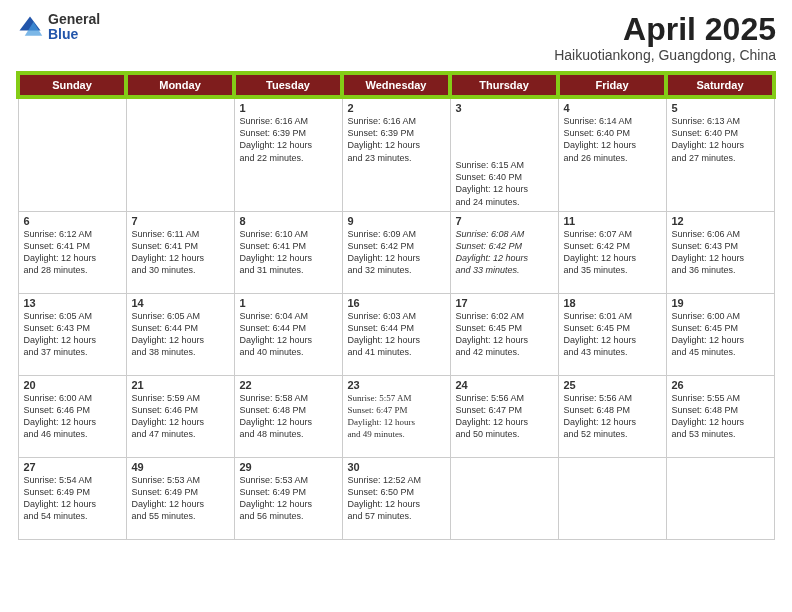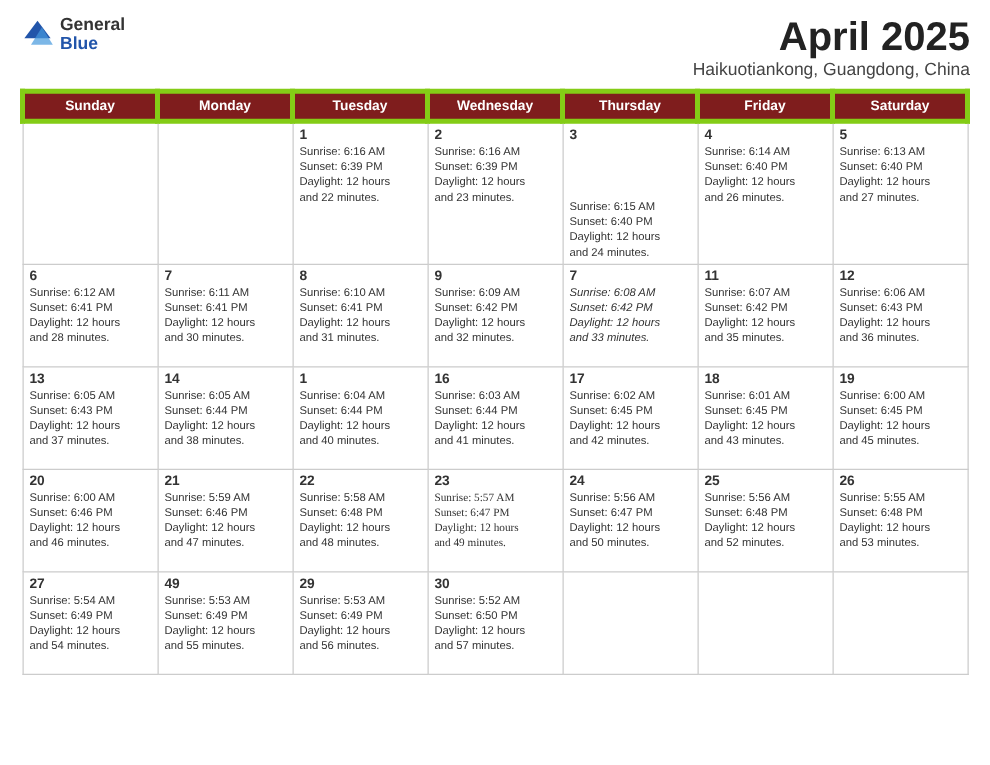--- a/index.html
+++ b/index.html
@@ -344,21 +344,21 @@
           </td>
           <td>
             <span class="day-num">29</span>
             <div class="day-info" style="white-space: pre-line;">Sunrise: 5:53 AM
 Sunset: 6:49 PM
 Daylight: 12 hours
 and 56 minutes.</div>
           </td>
           <td>
             <span class="day-num">30</span>
-            <div class="day-info" style="white-space: pre-line;">Sunrise: 5:52 AM
+            <div class="day-info" style="white-space: pre-line;">Sunrise: 12:52 AM
 Sunset: 6:50 PM
 Daylight: 12 hours
 and 57 minutes.</div>
           </td>
           <td class="empty-cell"></td>
           <td class="empty-cell"></td>
           <td class="empty-cell"></td>
         </tr>
       </tbody>
   </table>

